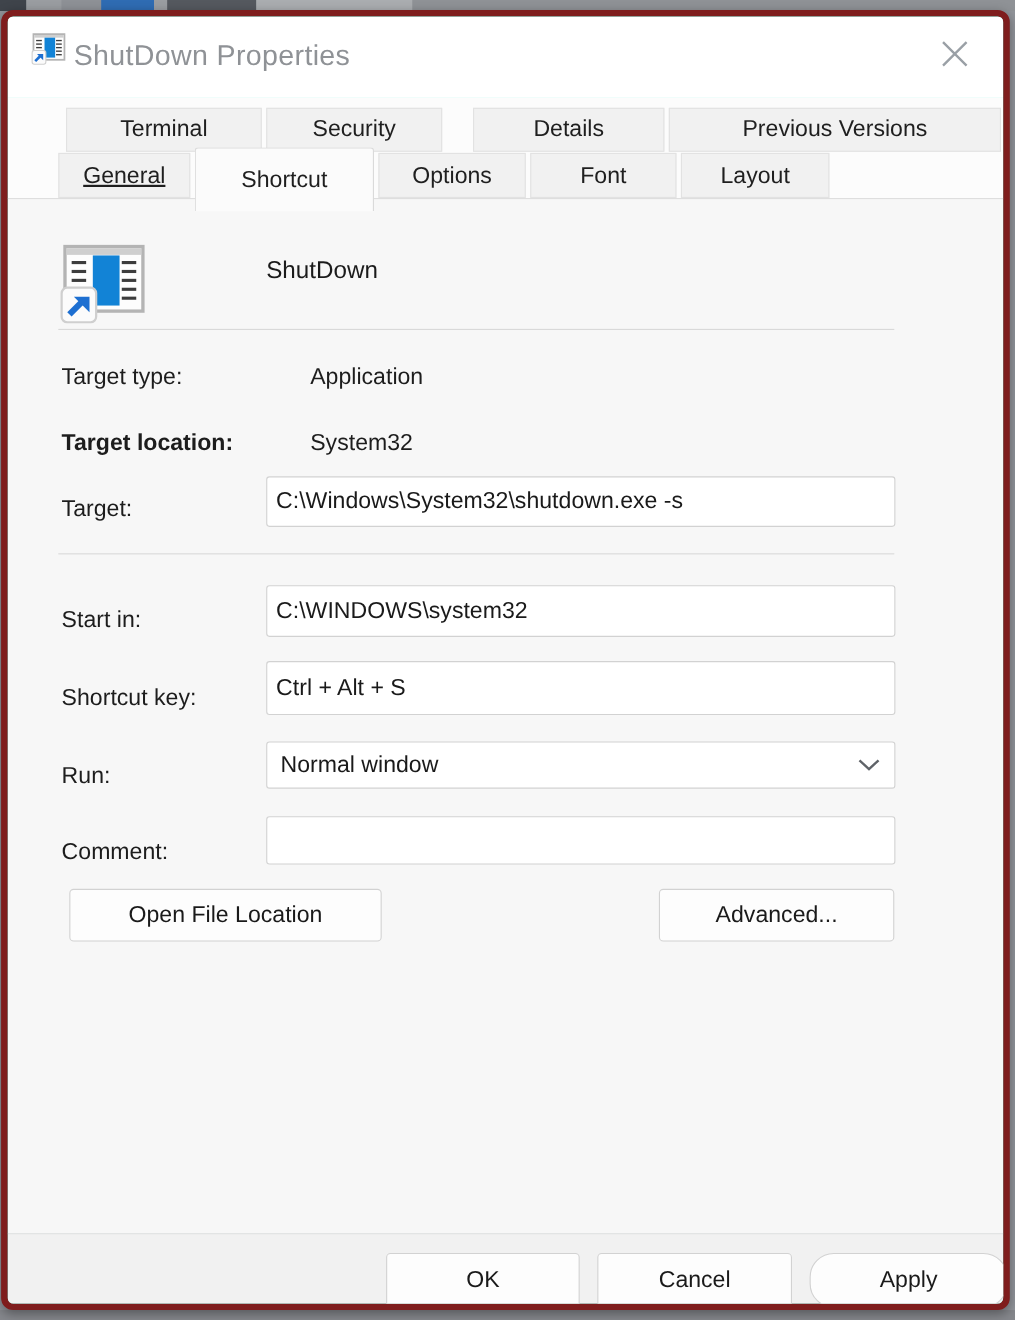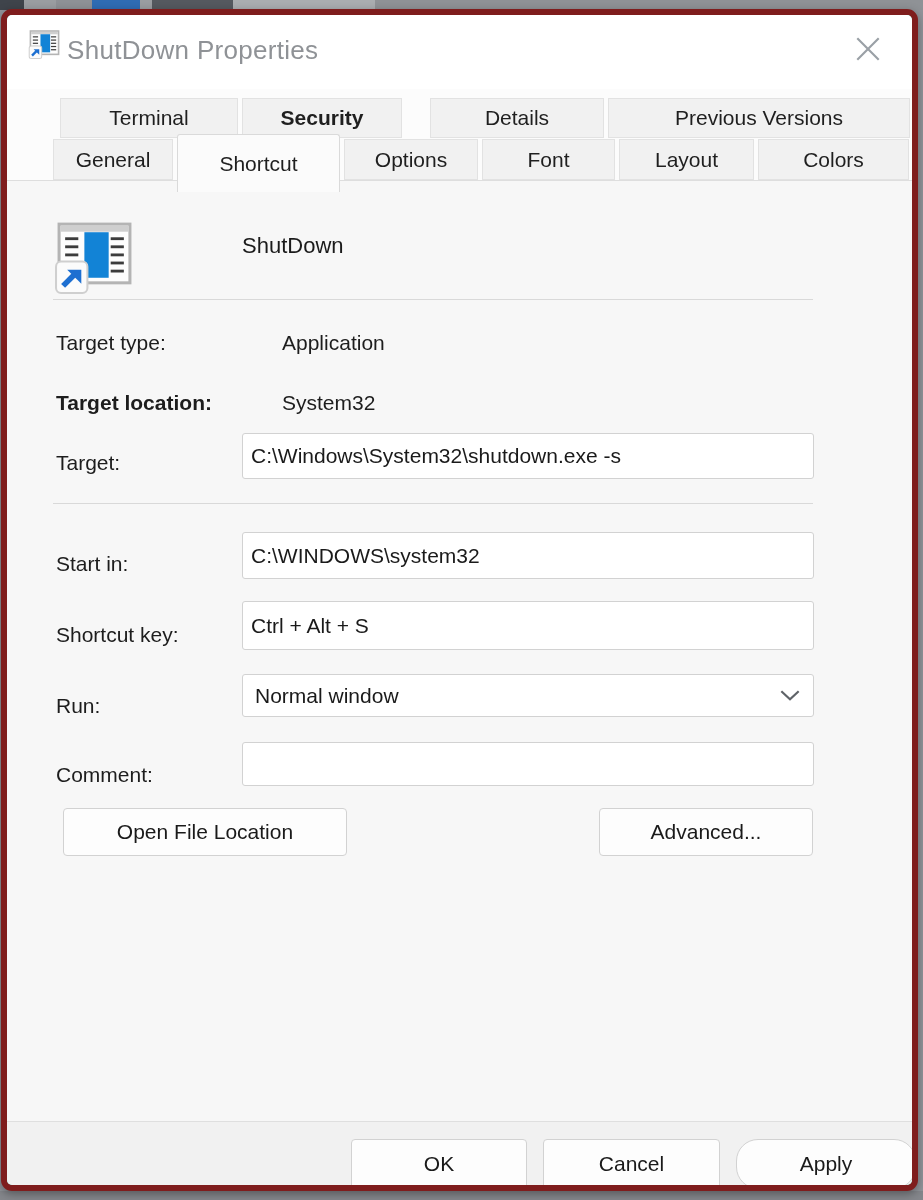--- a/index.html
+++ b/index.html
@@ -41,25 +41,25 @@
 
   
   .tabstrip{position:absolute;top:74px;left:0;right:0;height:91px;background:#fcfcfc;}
   .tab{
     position:absolute;box-sizing:border-box;background:#f1f1f1;border:1px solid #e2e2e2;
     display:flex;align-items:center;justify-content:center;
     font-size:21px;color:#1f1f1f;white-space:nowrap;
   }
   
   .t-terminal {top:9px; left:53px;  width:178px;height:40px;}
-  .t-security {top:9px; left:235px; width:160px;height:40px;font-weight:bold;}
+  .t-security {top:9px; left:235px; width:160px;height:40px;}
   .t-details  {top:9px; left:423px; width:174px;height:40px;}
   .t-previous {top:9px; left:601px; width:302px;height:40px;}
   
-  .t-general  {top:50px;left:46px;  width:120px;height:41px;}
+  .t-general  {top:50px;left:46px;  width:120px;height:41px;text-decoration:underline;}
   .t-shortcut {top:45px;left:170px; width:163px;height:58px;
     background:#fbfbfb;border:1px solid #dadada;border-bottom:none;
     border-radius:3px 3px 0 0;z-index:3;font-weight:400;}
   .t-options  {top:50px;left:337px; width:134px;height:41px;}
   .t-font     {top:50px;left:475px; width:133px;height:41px;}
   .t-layout   {top:50px;left:612px; width:135px;height:41px;}
   .t-colors   {top:50px;left:751px; width:151px;height:41px;}
 
   
   .panel{
@@ -176,23 +176,20 @@
       </div>
     <div class="tab t-options">
         <span>Options</span>
       </div>
     <div class="tab t-font">
         <span>Font</span>
       </div>
     <div class="tab t-layout">
         <span>Layout</span>
       </div>
-    <div class="tab t-colors">
-        <span>Colors</span>
-      </div>
   </div>
 
   <div class="panel">
 
     <svg class="shortcut-icon" viewBox="0 0 82 82">
       <rect x="6" y="10" width="70" height="58" fill="#fdfdfd" stroke="#b4b4b4" stroke-width="3"></rect>
       <rect x="7.5" y="11.5" width="67" height="6" fill="#cfcfcf"></rect>
       <g fill="#3c3c3c">
         <rect x="12" y="23" width="13" height="2.8"></rect>
           <rect x="12" y="31" width="13" height="2.8"></rect>

